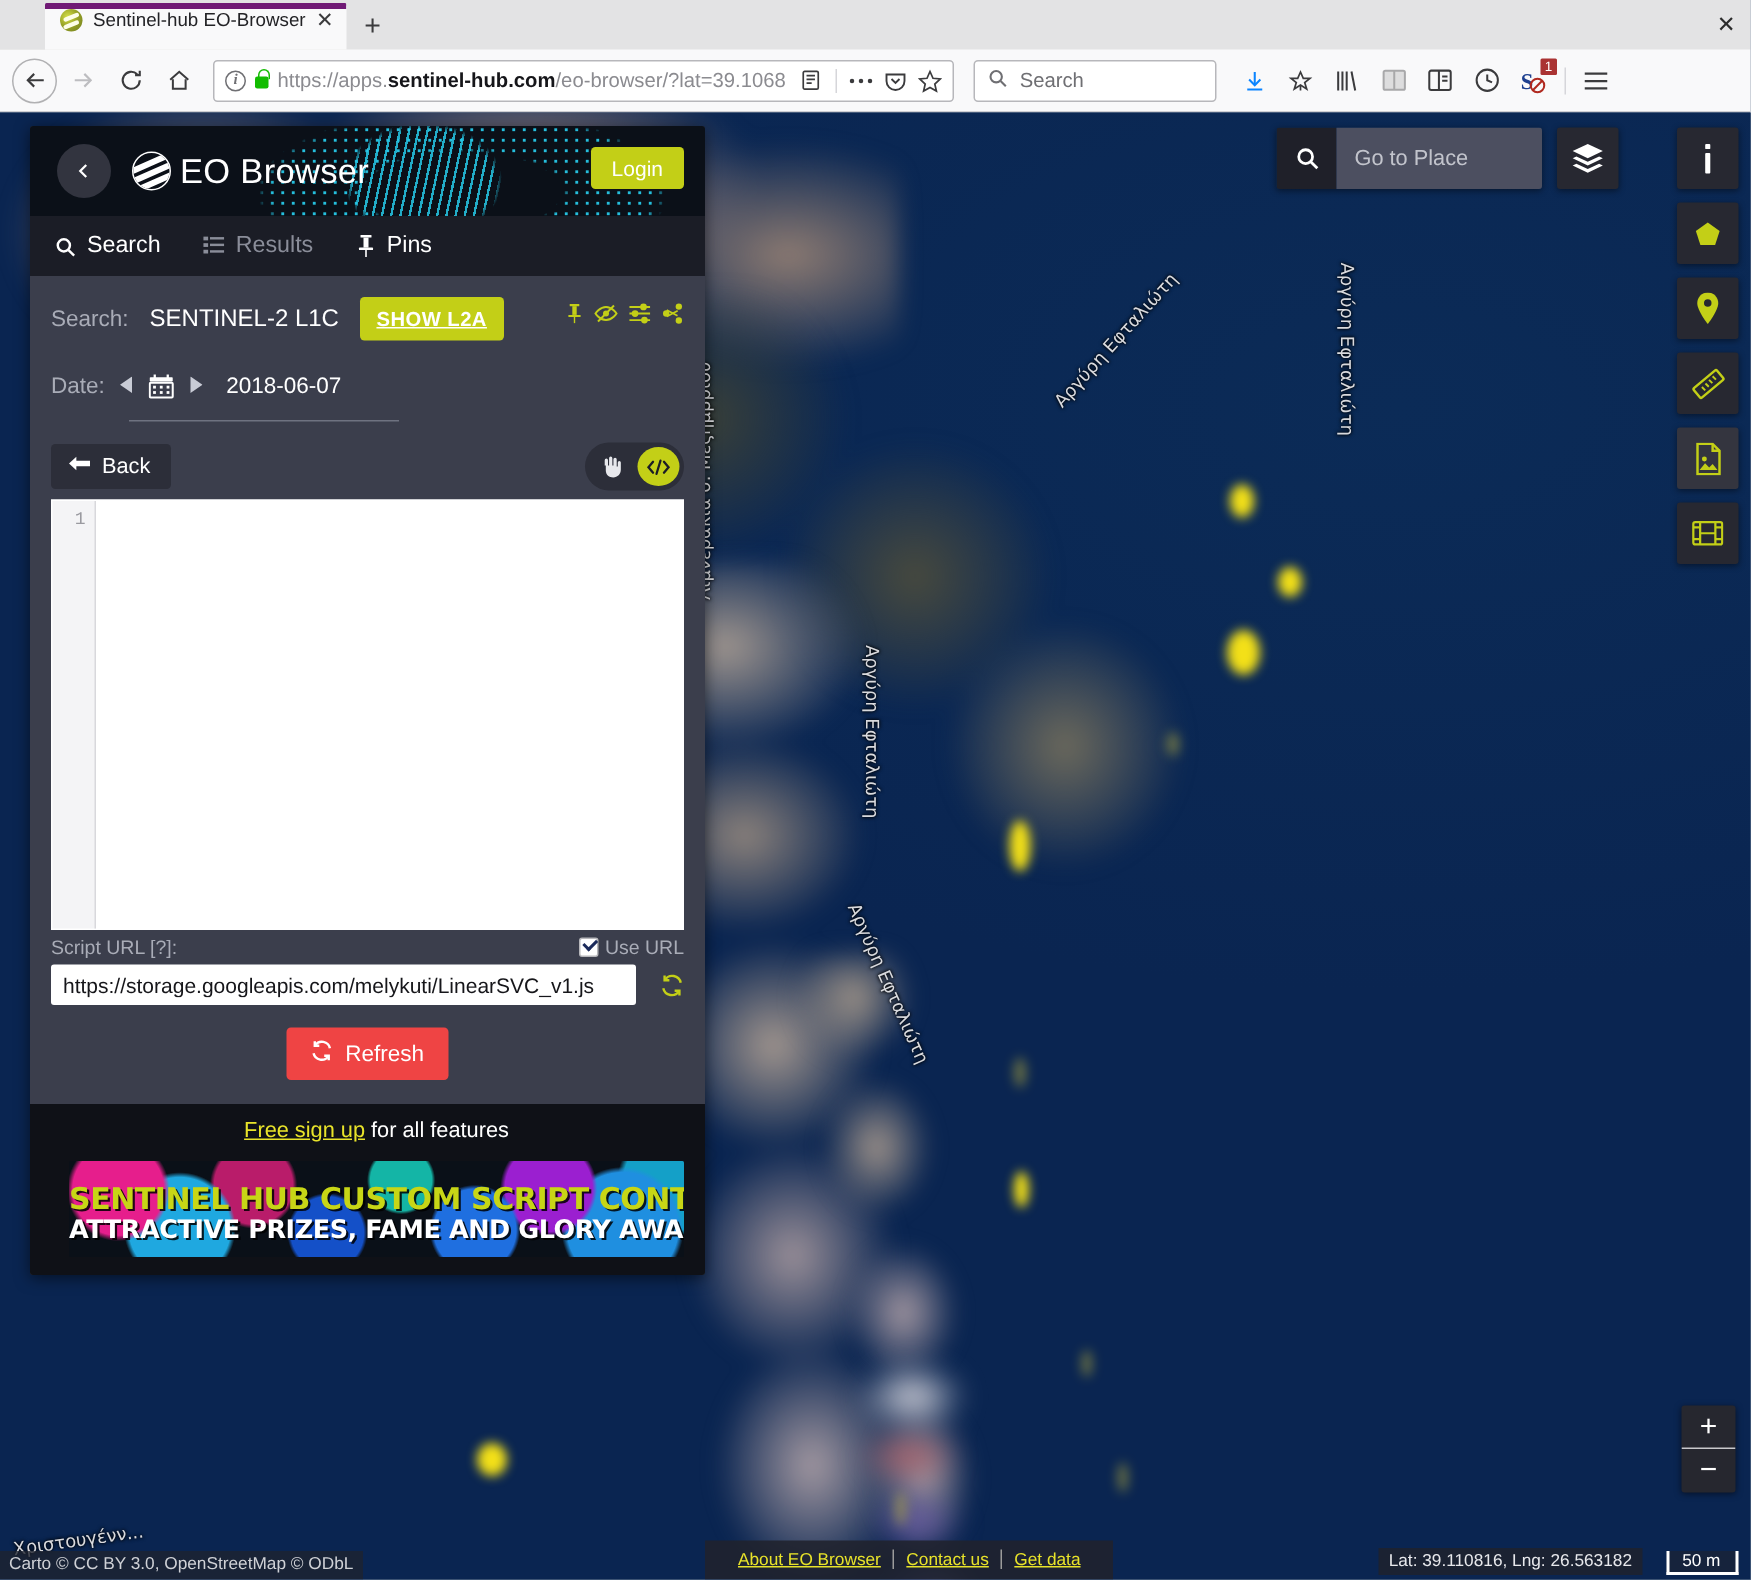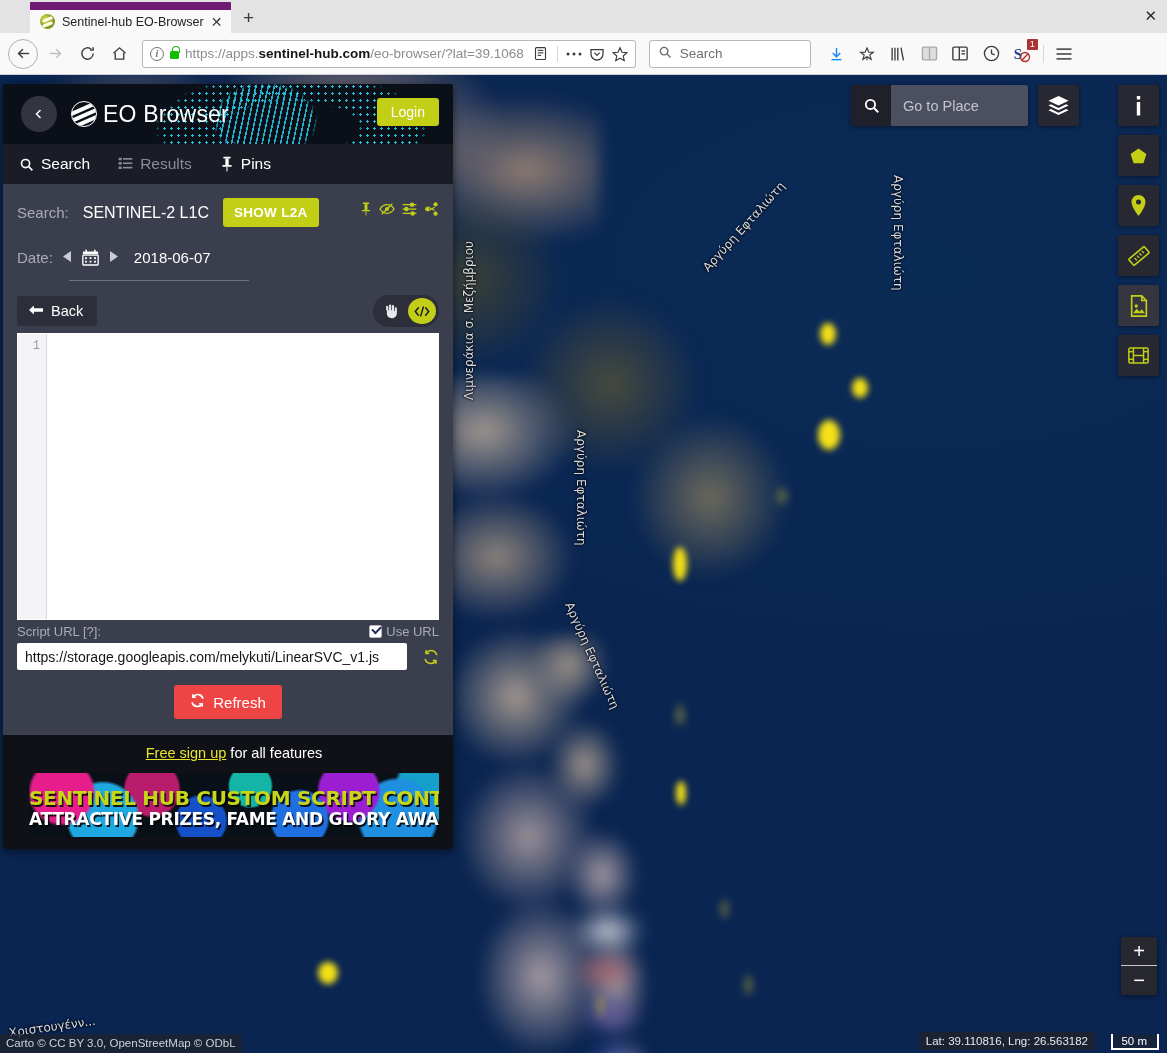--- a/index.html
+++ b/index.html
@@ -11,22 +11,22 @@
 
   
   #browser-chrome { width: 1167px; }
   .tabstrip {
     height: 33px; background: #e3e3e4;
     display: flex; align-items: flex-end; position: relative;
   }
   .tab-left-edge { width: 30px; height: 33px; background: #e3e3e4; }
   .tab {
     height: 31px; min-width: 200px; max-width: 232px;
-    background: #f9f9fa; border-top: 8px solid #701a75;
-    display: flex; align-items: center; gap: 7px;
+    background: #f9f9fa; border-top: 4px solid #701a75;
+    display: flex; align-items: flex-start; gap: 7px;
     padding: 0 9px 0 10px; font-size: 12.5px; color: #232326;
     border-radius: 1px 1px 0 0;
   }
   .tab-favicon {
     width: 15px; height: 15px; flex: 0 0 15px;
     border-radius: 50%;
     background: radial-gradient(circle at 35% 35%, #d6e04a 0%, #9aa528 45%, #6d7a1c 100%);
     position: relative; overflow: hidden;
   }
   .tab-favicon::before {
@@ -244,21 +244,21 @@
     position: absolute; width: 41px; height: 41px; background: #272831;
     border-radius: 2px; display: flex; align-items: center;
     justify-content: center; cursor: pointer;
     box-shadow: 0 1px 4px rgba(0,0,0,.45); color: #fff;
   }
   .sqbtn.accent { color: #c3cf17; }
   .sqbtn.active { background: #34353f; }
 
   
   #eo-panel {
-    position: absolute; left: 3px; top: 84px; width: 450px;
+    position: absolute; left: 20px; top: 84px; width: 450px;
     background: #3b3e4c; border-radius: 2px;
     box-shadow: 0 2px 10px rgba(0,0,0,.55);
     overflow: hidden; z-index: 30;
   }
   .eo-header {
     height: 60px; background: #0b1018; position: relative; overflow: hidden;
     display: flex; align-items: center; padding-left: 18px;
   }
   .eo-header .dots {
     position: absolute; right: -10px; top: -22px; width: 330px; height: 120px;
@@ -323,21 +323,21 @@
 
   .eo-body { padding: 14px 14px 0 14px; }
   .row-dataset {
     display: flex; align-items: center; gap: 14px; position: relative;
   }
   .lbl-muted { color: #a9acb7; font-size: 15px; }
   .val-strong { color: #fff; font-size: 16px; }
   .show-l2a {
     background: #c3cf17; color: #fff; font-size: 13.5px; font-weight: 700;
     padding: 7px 11px; border-radius: 3px; border: none; cursor: pointer;
-    letter-spacing: .3px; font-family: "Liberation Sans", sans-serif;
+    letter-spacing: .3px; font-family: "Liberation Sans", sans-serif; text-decoration: underline;
   }
   .row-icons {
     position: absolute; right: 0; top: 4px;
     display: flex; align-items: center; gap: 7px; color: #c3cf17;
   }
   .row-icons span { cursor: pointer; display: flex; }
 
   .row-date {
     display: flex; align-items: center; gap: 10px; margin-top: 22px;
   }
@@ -552,20 +552,27 @@
     </svg>
   </div>
 
   <div class="zoomctl">
     <div>+</div>
     <div>−</div>
   </div>
 
   <div class="attrib">Carto © CC BY 3.0, OpenStreetMap © ODbL</div>
 
+  <div class="bottomlinks">
+    <a>About EO Browser</a>
+    <span class="vsep"></span>
+    <a>Contact us</a>
+    <span class="vsep"></span>
+    <a>Get data</a>
+  </div>
 
   <div class="coordbox">Lat: 39.110816, Lng: 26.563182</div>
   <div class="scalebar">50 m</div>
 </div>
 
 <div id="browser-chrome">
   <div class="tabstrip">
     <div class="tab-left-edge"></div>
     <div class="tab">
       <span class="tab-favicon"></span>

